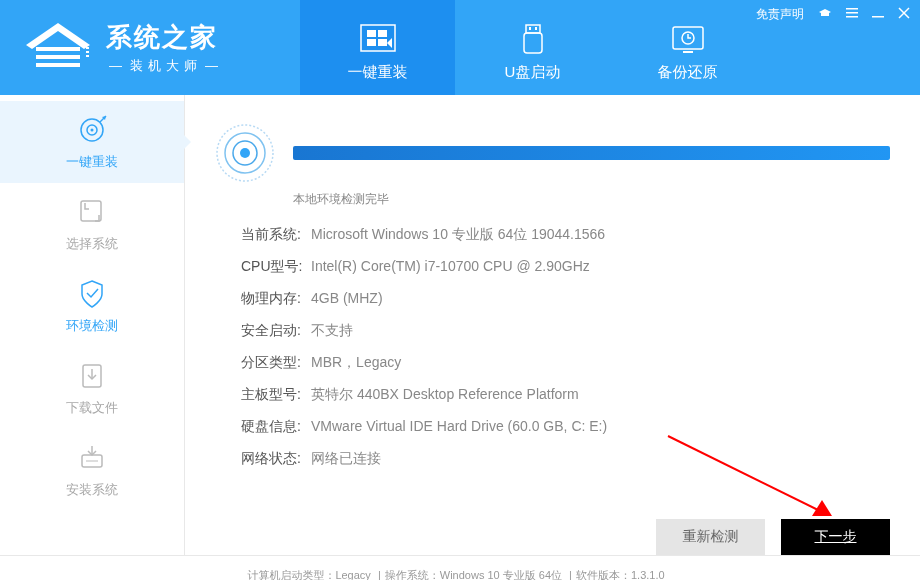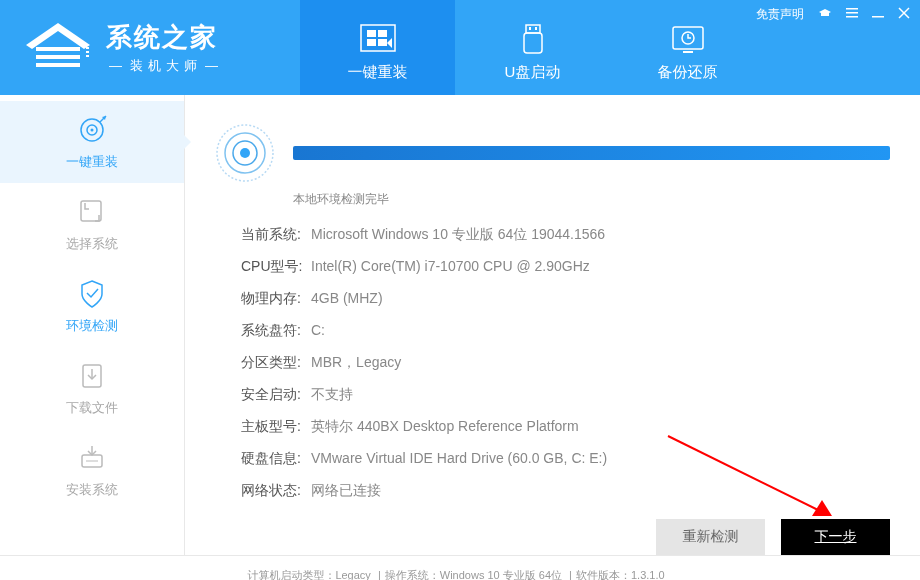--- a/index.html
+++ b/index.html
@@ -190,30 +190,26 @@
         </div>
       <div class="info-row">
           <span class="info-label">CPU型号:</span>
           <span class="info-value">Intel(R) Core(TM) i7-10700 CPU @ 2.90GHz</span>
         </div>
       <div class="info-row">
           <span class="info-label">物理内存:</span>
           <span class="info-value">4GB (MHZ)</span>
         </div>
       <div class="info-row">
-          <span class="info-label">系统盘符:</span>
-          <span class="info-value">C:</span>
+          <span class="info-label">安全启动:</span>
+          <span class="info-value">不支持</span>
         </div>
       <div class="info-row">
           <span class="info-label">分区类型:</span>
           <span class="info-value">MBR，Legacy</span>
-        </div>
-      <div class="info-row">
-          <span class="info-label">安全启动:</span>
-          <span class="info-value">不支持</span>
         </div>
       <div class="info-row">
           <span class="info-label">主板型号:</span>
           <span class="info-value">英特尔 440BX Desktop Reference Platform</span>
         </div>
       <div class="info-row">
           <span class="info-label">硬盘信息:</span>
           <span class="info-value">VMware Virtual IDE Hard Drive  (60.0 GB, C: E:)</span>
         </div>
       <div class="info-row">

